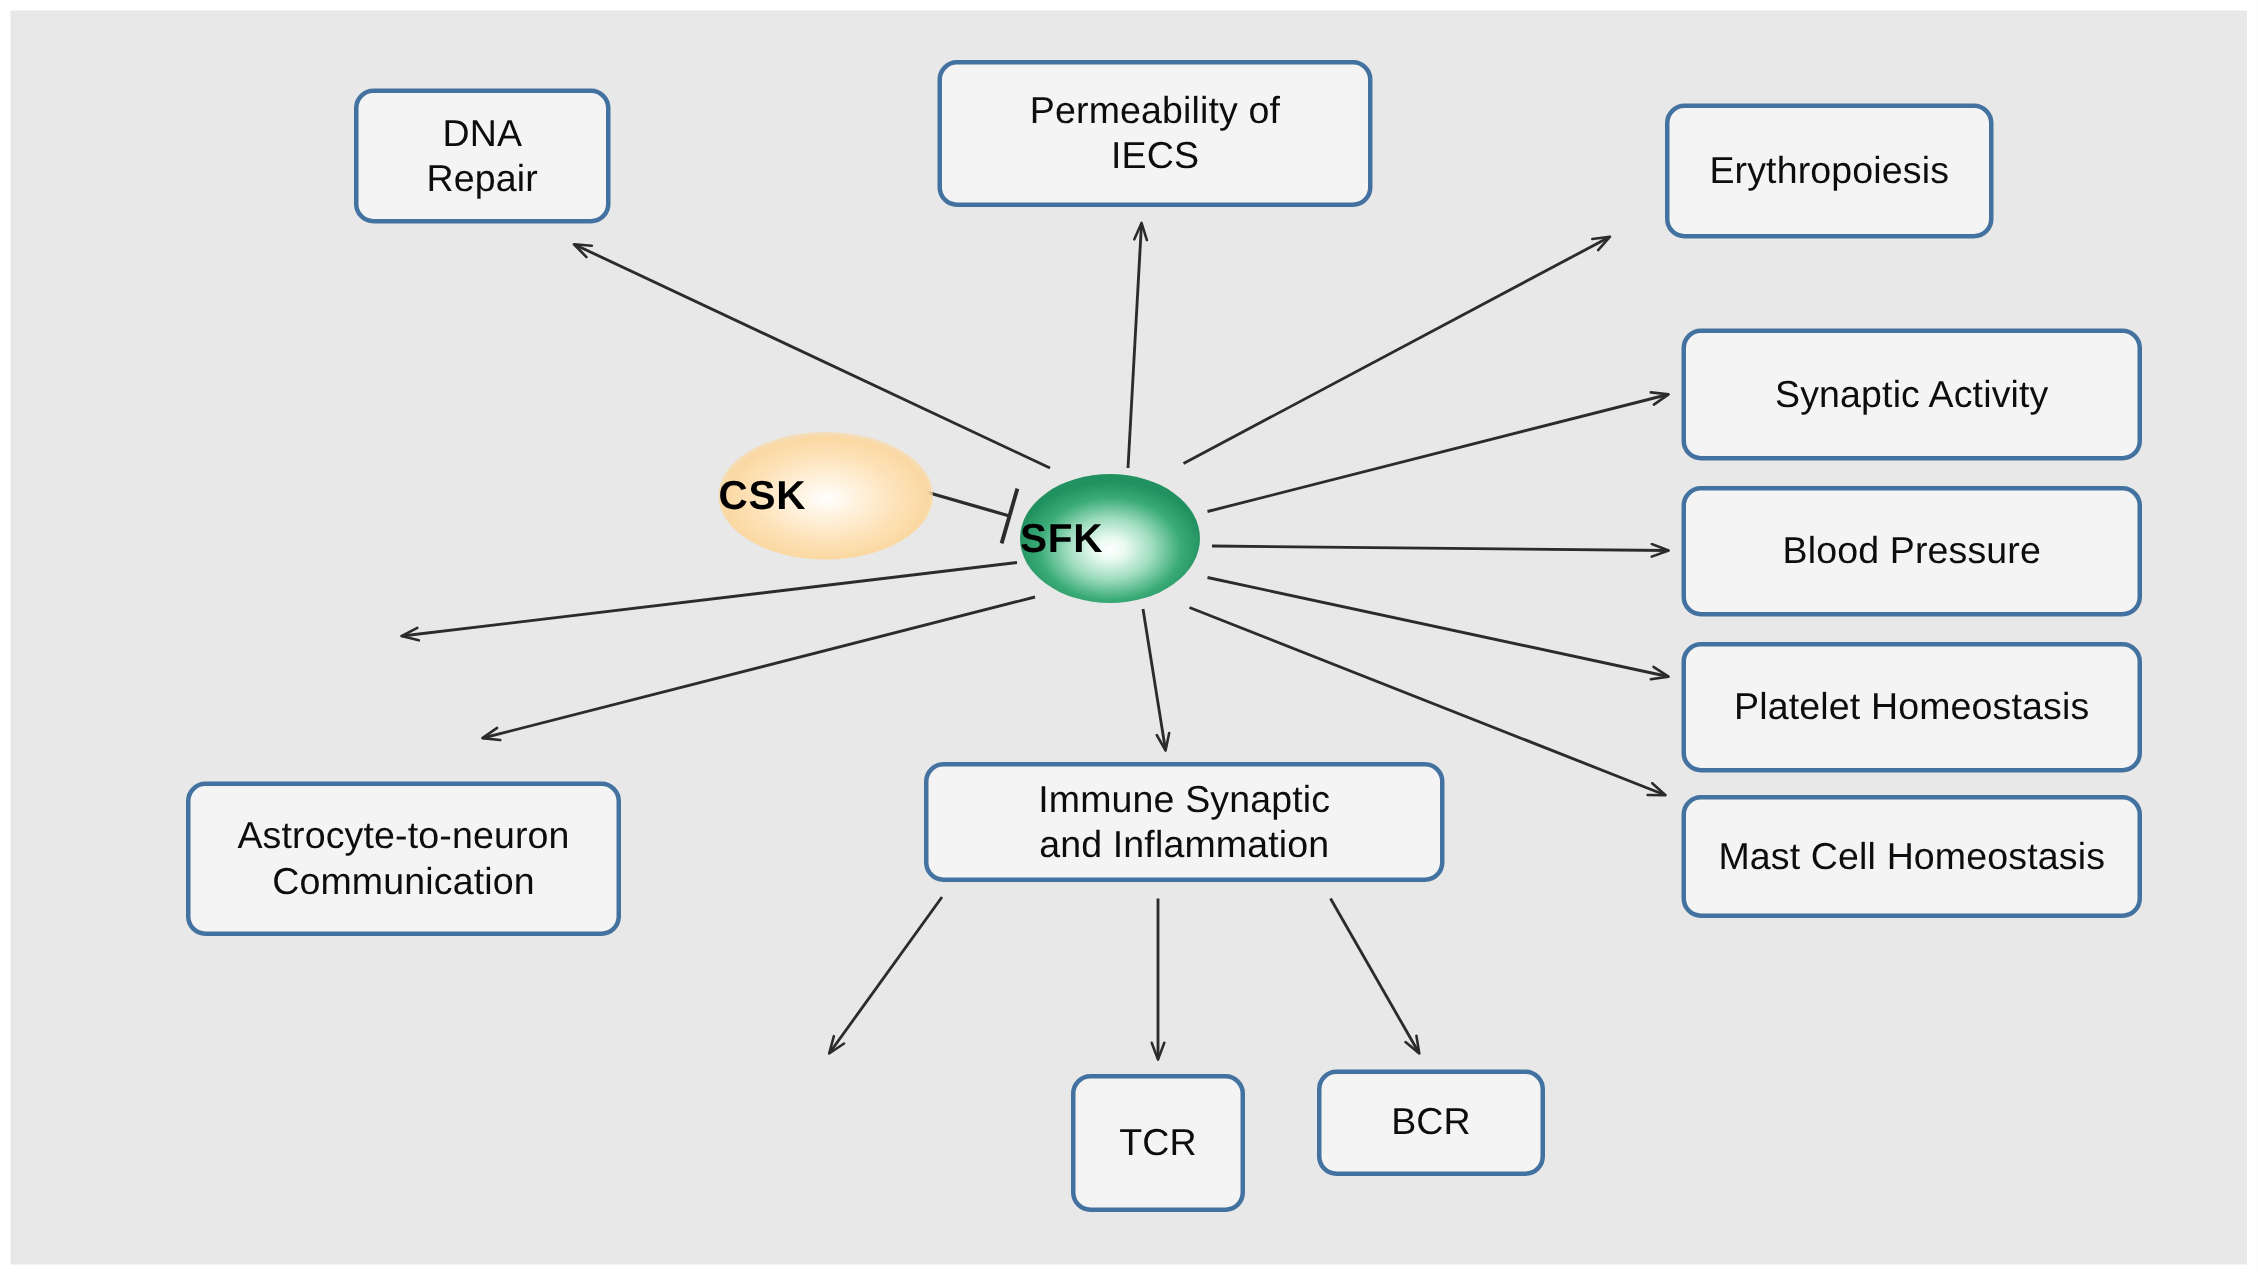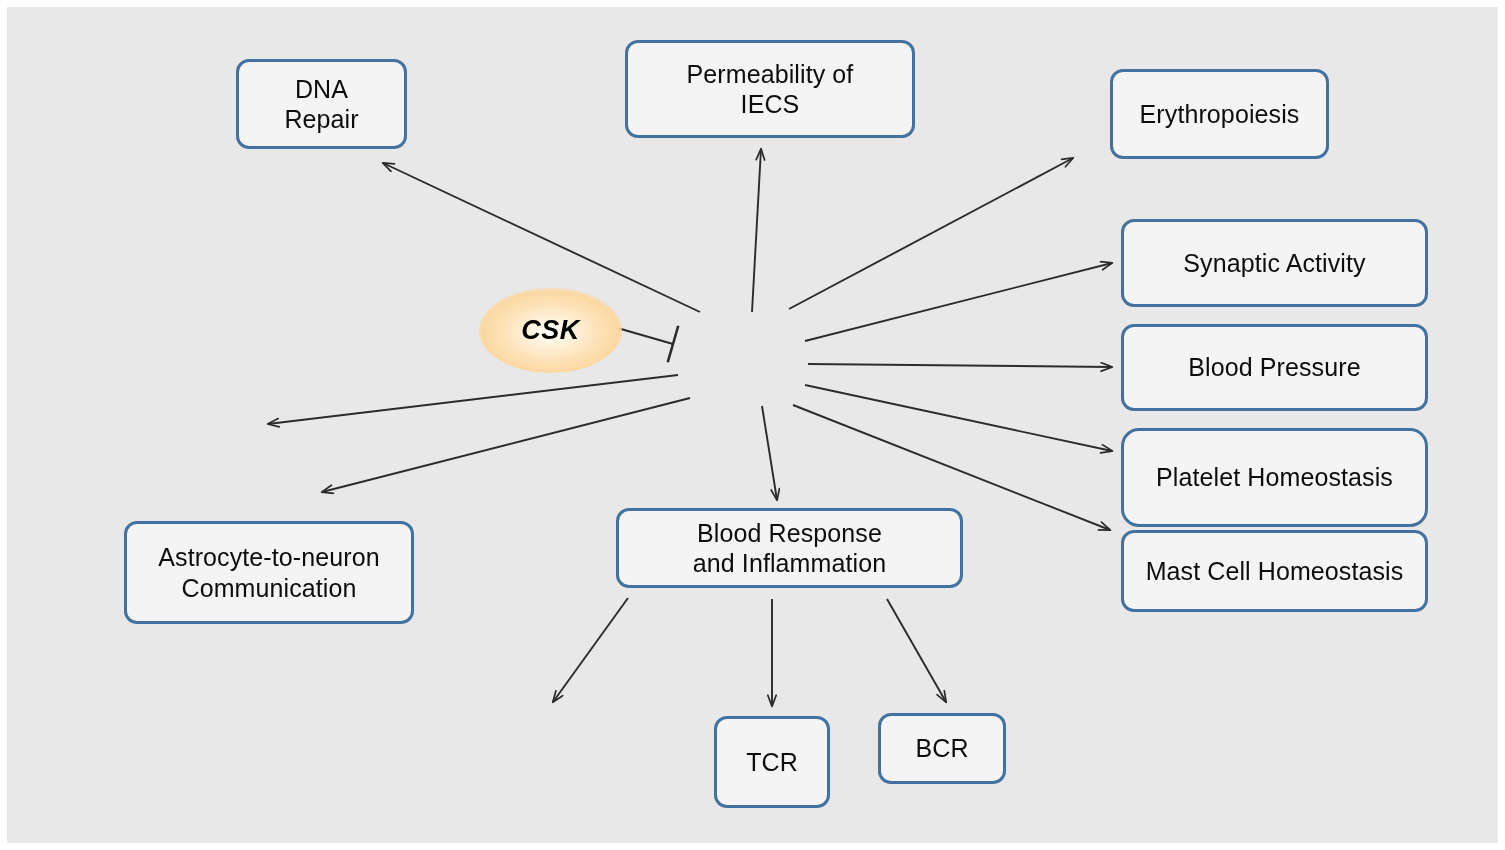--- a/index.html
+++ b/index.html
@@ -48,27 +48,26 @@
     color: #0d0d0d;
     font-size: 25px;
     line-height: 1.22;
     white-space: pre-line;
     letter-spacing: 0.1px;
   }
   .node-ellipse {
     position: absolute;
     display: flex;
     align-items: center;
-    justify-content: center;
+    justify-content: flex-start;
     text-align: center;
     font-weight: bold;
     color: #000000;
     font-size: 27px;
     letter-spacing: 0.5px;
-    font-style: italic;
   }
   #node-sfk {
     background: radial-gradient(ellipse 52% 52% at 50% 58%,
                 #ffffff 0%, #eafaf2 16%, #9ddcbd 46%, #3aab77 76%, #21925f 100%);
     border-radius: 50%;
   }
   #node-csk {
     background: radial-gradient(ellipse 58% 58% at 50% 52%,
                 #ffffff 0%, #fff4e2 22%, #fde2b8 58%, #fbd8a2 82%, rgba(251,216,162,0) 100%);
     border-radius: 50%;
@@ -101,51 +100,54 @@
         <line x1="762" y1="406" x2="777" y2="500" stroke="#2b2b2b" stroke-width="1.9" marker-end="url(#arrowOpen)"></line>
         <line x1="628" y1="598" x2="553" y2="702" stroke="#2b2b2b" stroke-width="1.9" marker-end="url(#arrowOpen)"></line>
         <line x1="772" y1="599" x2="772" y2="706" stroke="#2b2b2b" stroke-width="1.9" marker-end="url(#arrowOpen)"></line>
         <line x1="887" y1="599" x2="946" y2="702" stroke="#2b2b2b" stroke-width="1.9" marker-end="url(#arrowOpen)"></line>
       </g>
   </svg>
 
   <div class="node-ellipse" id="node-csk" style="left: 479px; top: 288px; width: 143px; height: 85px;">
     <span>CSK</span>
   </div>
+  <div class="node-ellipse" id="node-sfk" style="left: 680px; top: 316px; width: 120px; height: 86px;">
+    <span>SFK</span>
+  </div>
 
   <div class="node-box" style="left: 236px; top: 59px; width: 171px; height: 90px;">
     <span>DNA
 Repair</span>
   </div>
   <div class="node-box" style="left: 625px; top: 40px; width: 290px; height: 98px;">
     <span>Permeability of
 IECS</span>
   </div>
   <div class="node-box" style="left: 1081px; top: 69px; width: 219px; height: 90px; margin-left: 29px;">
     <span>Erythropoiesis</span>
   </div>
   <div class="node-box" style="left: 1121px; top: 324px; width: 307px; height: 87px;">
     <span>Blood Pressure</span>
   </div>
   <div class="node-box" style="left: 1121px; top: 219px; width: 307px; height: 88px;">
     <span>Synaptic Activity</span>
   </div>
-  <div class="node-box" style="left: 1121px; top: 428px; width: 307px; height: 99px; border-radius: 18px;">
+  <div class="node-box" style="left: 1121px; top: 428px; width: 307px; height: 87px;">
     <span>Platelet Homeostasis</span>
   </div>
   <div class="node-box" style="left: 1121px; top: 530px; width: 307px; height: 82px;">
     <span>Mast Cell Homeostasis</span>
   </div>
   <div class="node-box" style="left: 124px; top: 521px; width: 290px; height: 103px;">
     <span>Astrocyte-to-neuron
 Communication</span>
   </div>
   <div class="node-box" style="left: 616px; top: 508px; width: 347px; height: 80px;">
-    <span>Blood Response
+    <span>Immune Synaptic
 and Inflammation</span>
   </div>
   <div class="node-box" style="left: 714px; top: 716px; width: 116px; height: 92px;">
     <span>TCR</span>
   </div>
-  <div class="node-box" style="left: 878px; top: 713px; width: 128px; height: 71px;">
+  <div class="node-box" style="left: 878px; top: 713px; width: 152px; height: 71px;">
     <span>BCR</span>
   </div>
 </div>
 
 </body></html>

